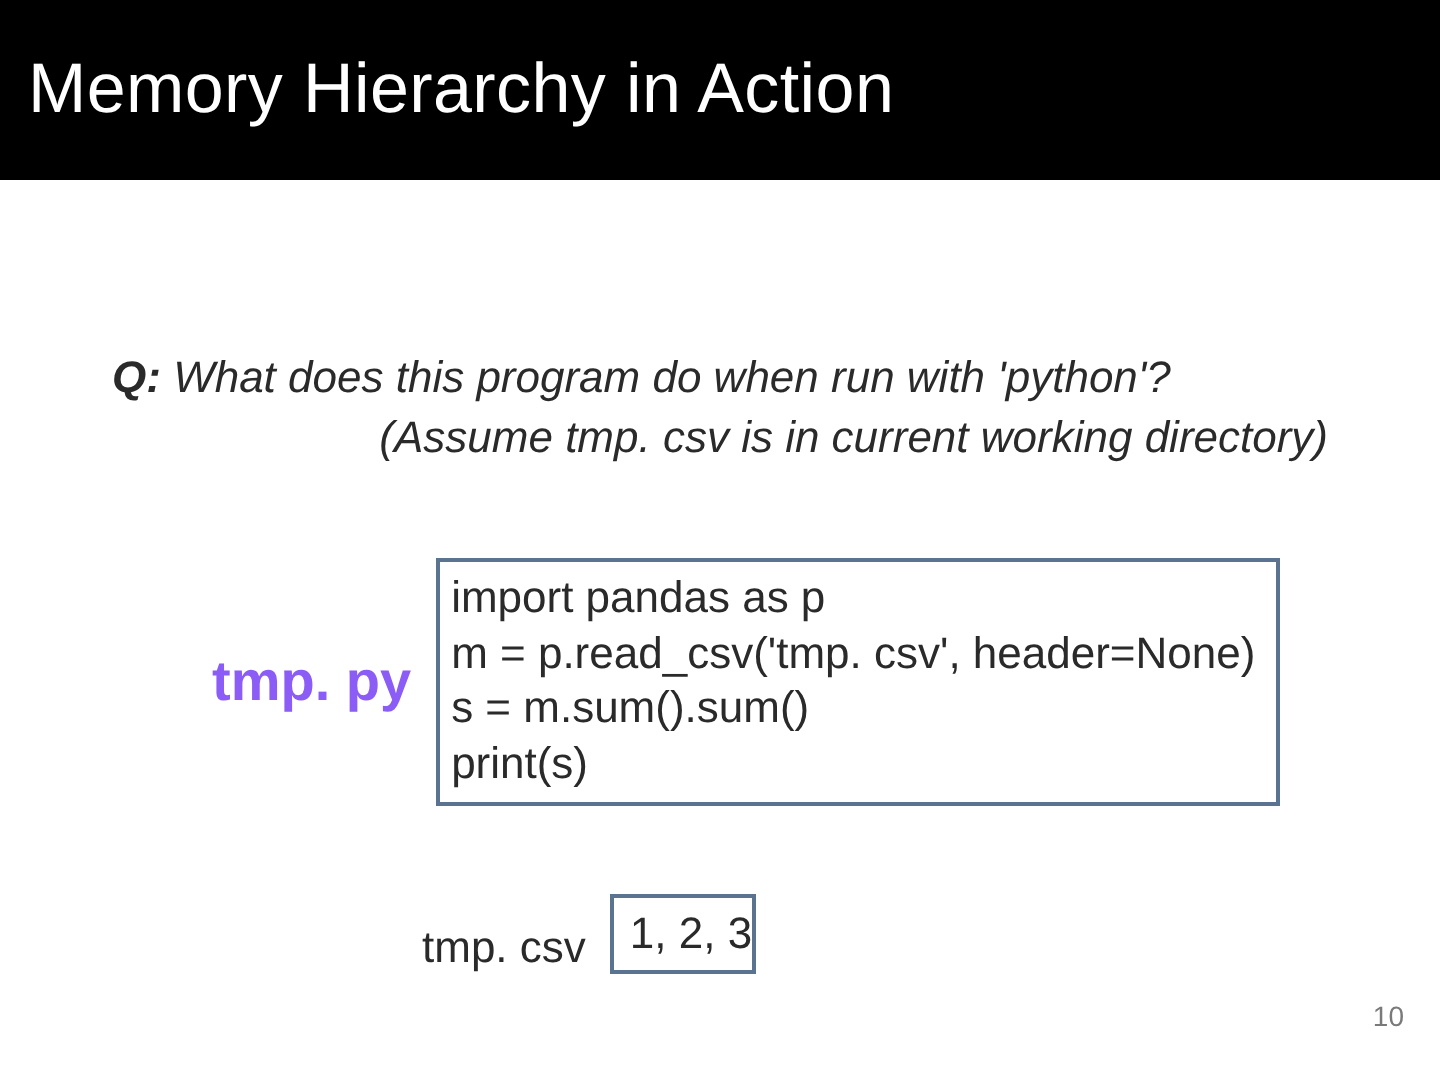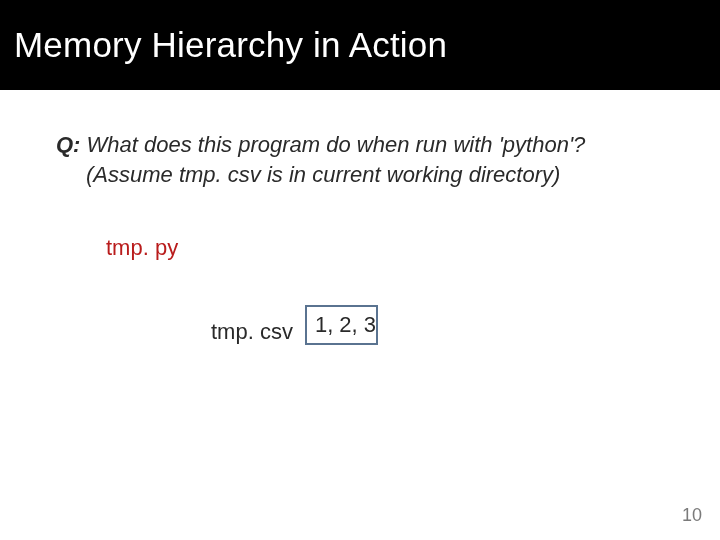--- a/index.html
+++ b/index.html
@@ -1,32 +1,32 @@
 <!DOCTYPE html>
 <html><head>
 <meta charset="utf-8">
 <style>
   * { margin: 0; padding: 0; box-sizing: border-box; }
   html, body { width: 720px; height: 540px; font-family: Arial, Helvetica, sans-serif; background: #fff; color: #222; }
   .slide { position: relative; width: 720px; height: 540px; }
   .titlebar { background: #000; height: 90px; display: flex; align-items: center; padding-left: 14px; }
   .titlebar h1 { color: #fff; font-size: 35px; font-weight: 400; letter-spacing: 0.2px; text-align: center; }
-  .body { padding: 40px 56px 0 56px; }
+  .body { padding: 40px 56px 0 56px; margin-top: 44px; }
   .question { font-style: italic; font-size: 22px; line-height: 1.35; color: #2a2a2a; }
   .question .q-label { font-weight: 700; }
-  .question .line2 { margin-left: 30px; }
+  .question .line2 { margin-left: 30px; text-align: right; }
   .code-row { display: flex; align-items: center; margin-top: 46px; margin-left: 50px; }
-  .code-row .label { font-size: 22px; color: #b91c1c; margin-right: 12px; white-space: nowrap; }
+  .code-row .label { font-size: 28px; color: #8b5cf6; margin-right: 12px; white-space: nowrap; font-weight: bold; }
   .code-box { border: 2px solid #5a7390; padding: 4px 10px 6px 6px; }
   .code-box .codeline { font-size: 22px; line-height: 1.25; white-space: pre; color: #2a2a2a; }
   .csv-row { display: flex; align-items: flex-end; margin-top: 44px; margin-left: 155px; }
   .csv-row .label { font-size: 22px; color: #2a2a2a; margin-right: 12px; white-space: nowrap; }
   .csv-box { border: 2px solid #5a7390; padding: 4px 0 4px 8px; }
   .csv-box .csvline { font-size: 22px; line-height: 1.25; white-space: pre; color: #2a2a2a; }
-  .pagenum { position: absolute; bottom: 14px; right: 18px; font-size: 18px; color: #7a7a7a; }
+  .pagenum { position: absolute; bottom: 24px; right: 18px; font-size: 14px; color: #7a7a7a; }
 </style>
 </head>
 <body>
 
 <div class="slide">
 
   <div class="titlebar">
     <h1>Memory Hierarchy in Action</h1>
   </div>
 
@@ -34,20 +34,26 @@
 
     <div class="question">
       <div>
         <span class="q-label">Q:</span><span> What does this program do when run with 'python'?</span>
       </div>
       <div class="line2">(Assume tmp. csv is in current working directory)</div>
     </div>
 
     <div class="code-row">
       <div class="label">tmp. py</div>
+      <div class="code-box">
+        <div class="codeline">import pandas as p</div>
+        <div class="codeline">m = p.read_csv('tmp. csv', header=None)</div>
+        <div class="codeline">s = m.sum().sum()</div>
+        <div class="codeline">print(s)</div>
+      </div>
     </div>
 
     <div class="csv-row">
       <div class="label">tmp. csv</div>
       <div class="csv-box">
         <div class="csvline">1, 2, 3</div>
       </div>
     </div>
 
   </div>

